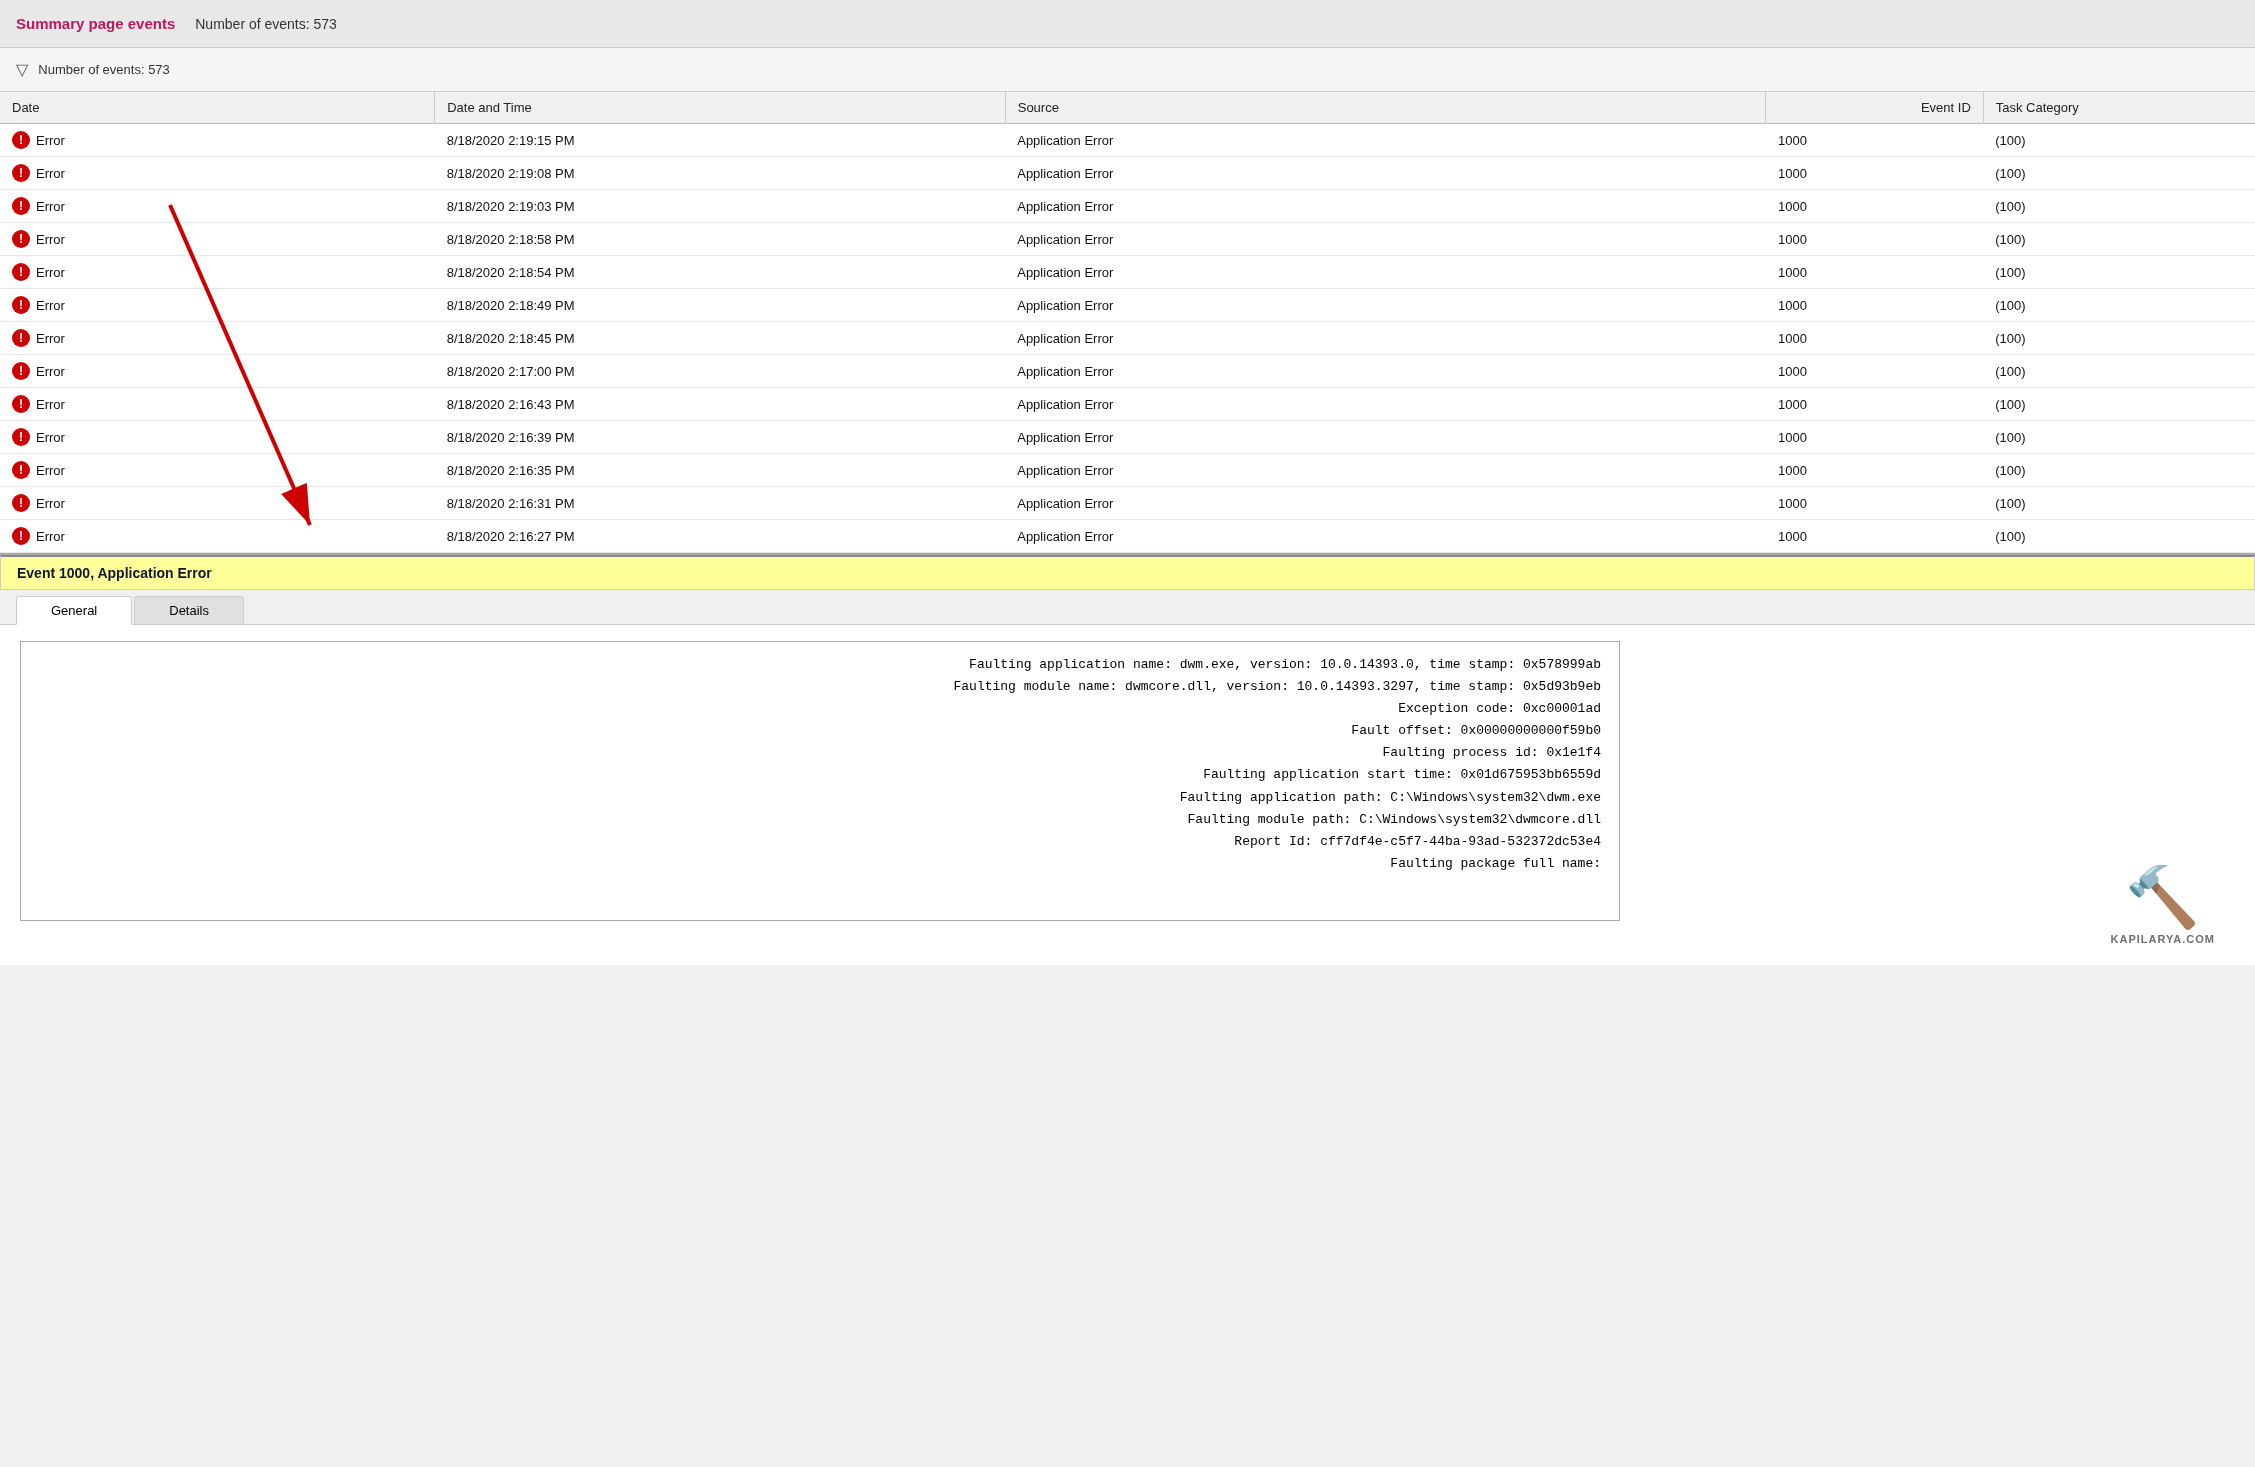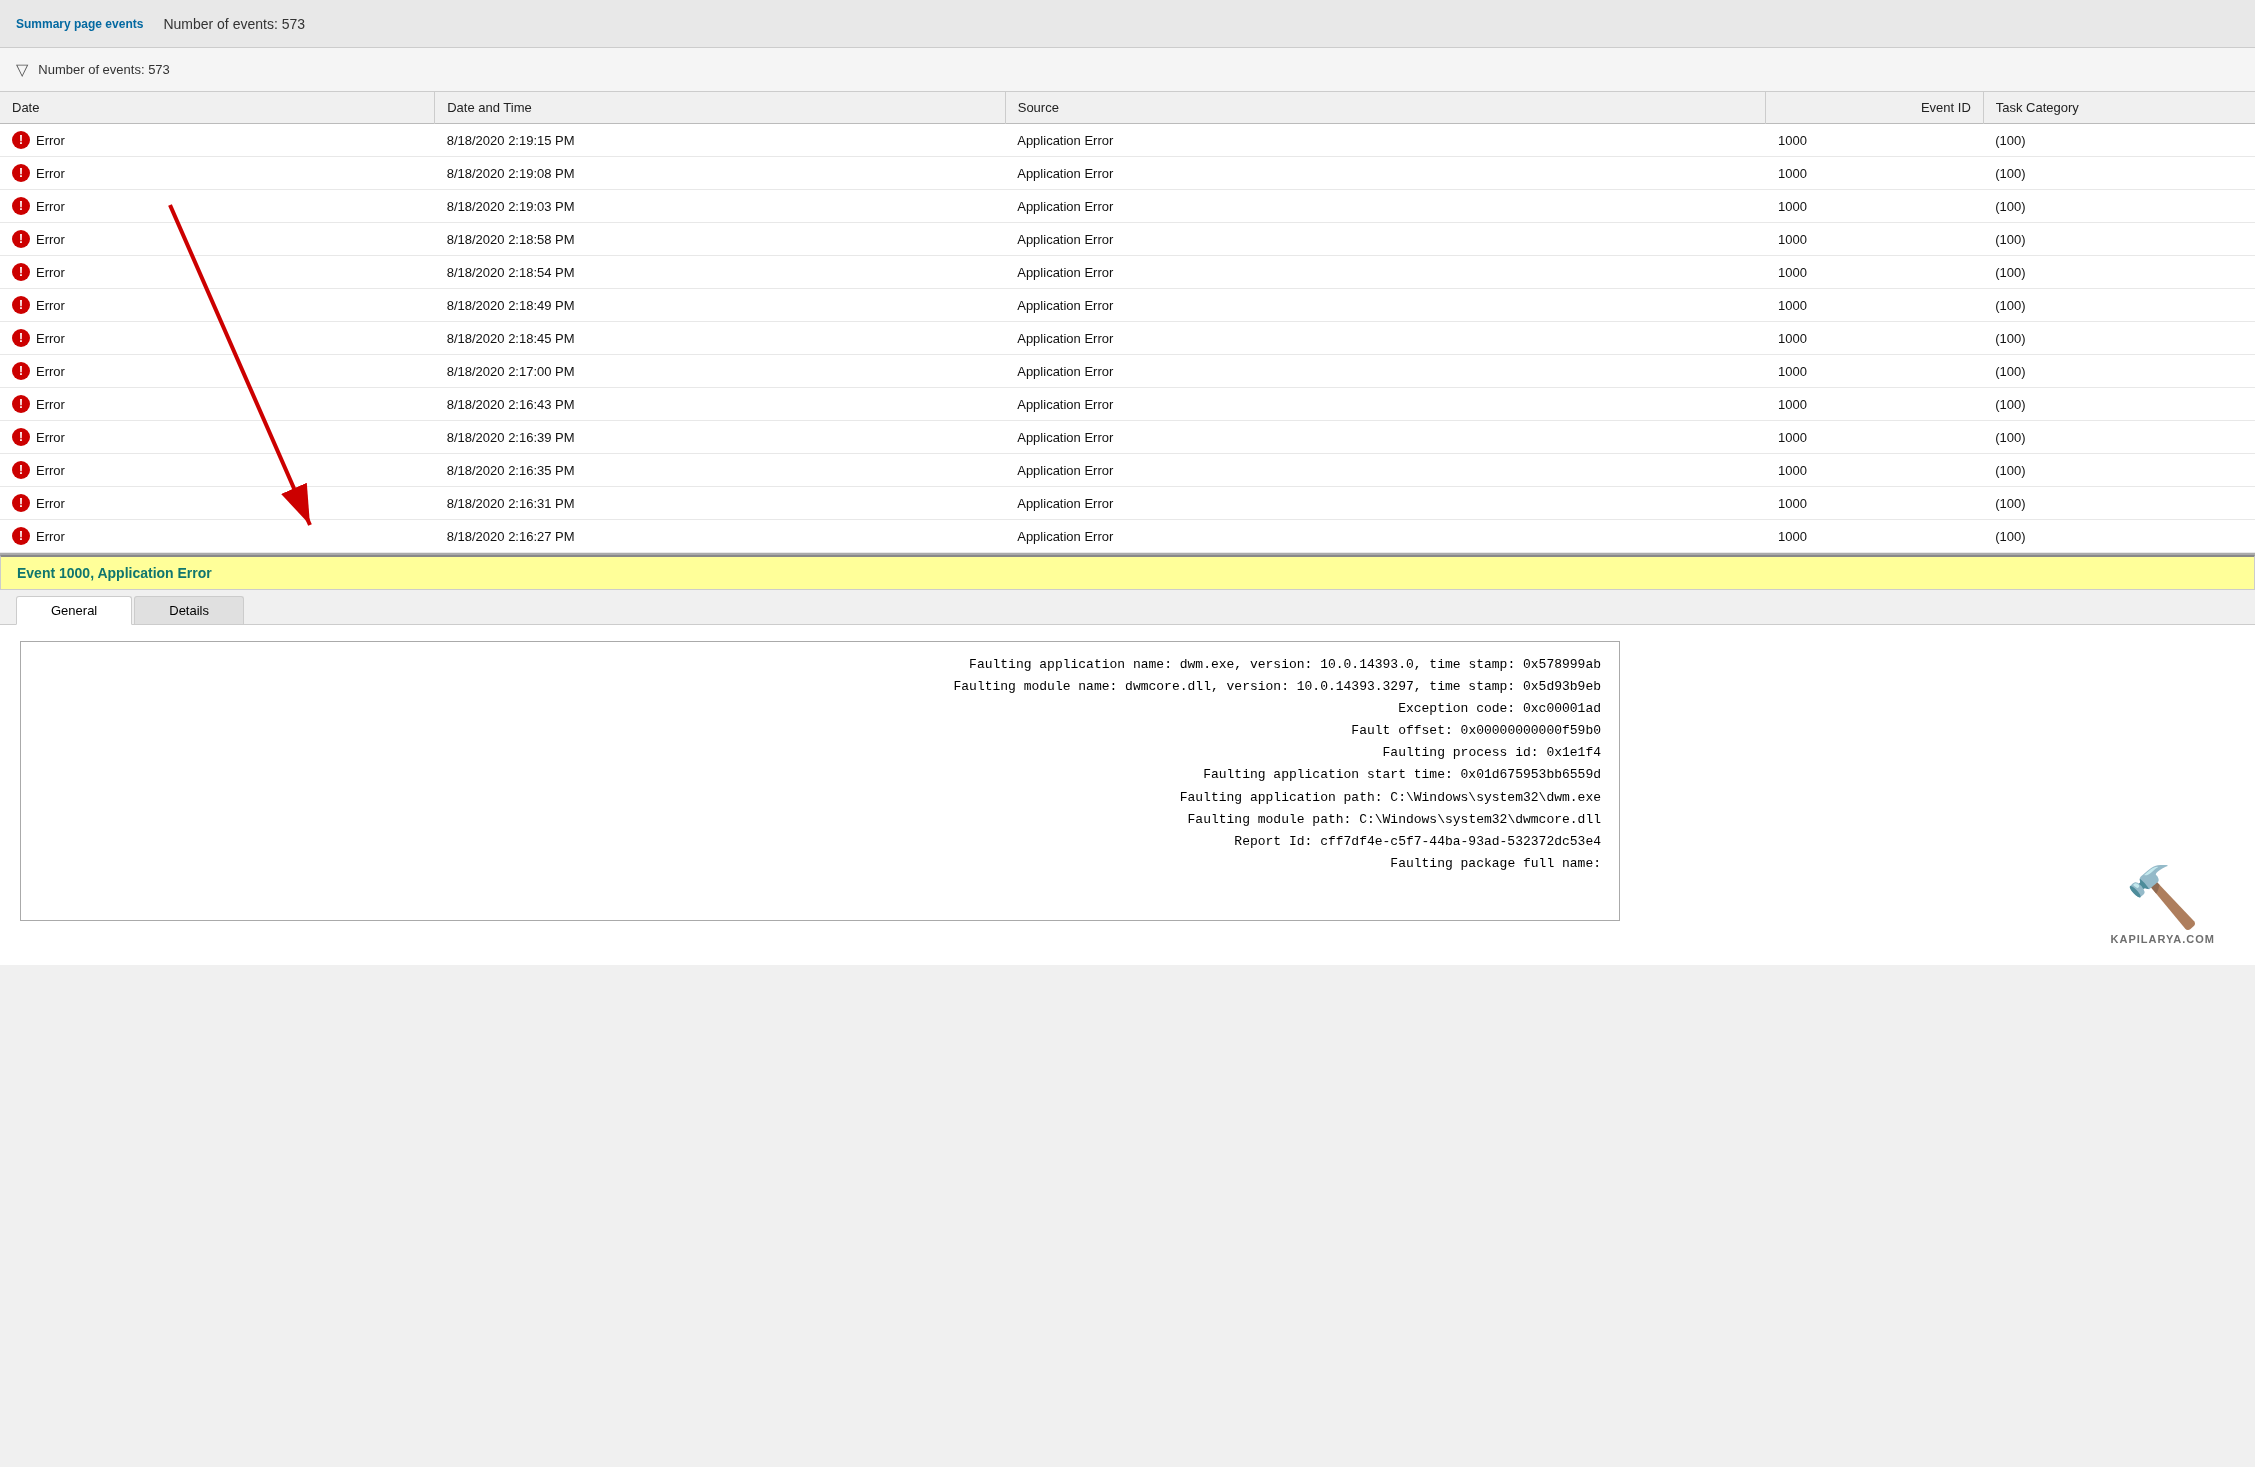--- a/index.html
+++ b/index.html
@@ -16,22 +16,22 @@
       background: #e8e8e8;
       border-bottom: 1px solid #ccc;
       padding: 10px 16px;
       display: flex;
       align-items: center;
       gap: 20px;
       height: 48px;
     }
     .title-bar-title {
       font-weight: bold;
-      font-size: 12px;
-      color: #0369a1;
+      font-size: 15px;
+      color: #be185d;
     }
     .title-bar-subtitle {
       font-size: 14px;
       color: #333;
     }
 
     
     .filter-bar {
       background: #f5f5f5;
       border-bottom: 1px solid #ccc;
@@ -114,21 +114,21 @@
     }
 
     
     .event-detail-header {
       background: #ffff99;
       border: 1px solid #ccc;
       border-top: 2px solid #888;
       padding: 8px 16px;
       font-size: 14px;
       font-weight: bold;
-      color: #0f766e;
+      color: #0f172a;
     }
 
     
     .tabs-bar {
       background: #f0f0f0;
       padding: 6px 16px 0 16px;
       display: flex;
       gap: 0;
       border-bottom: 1px solid #ccc;
     }

